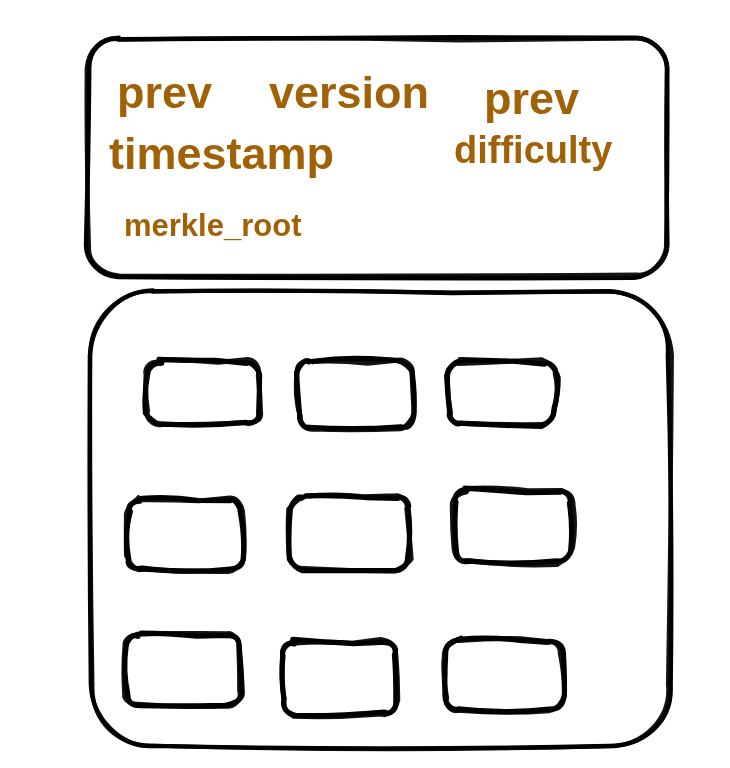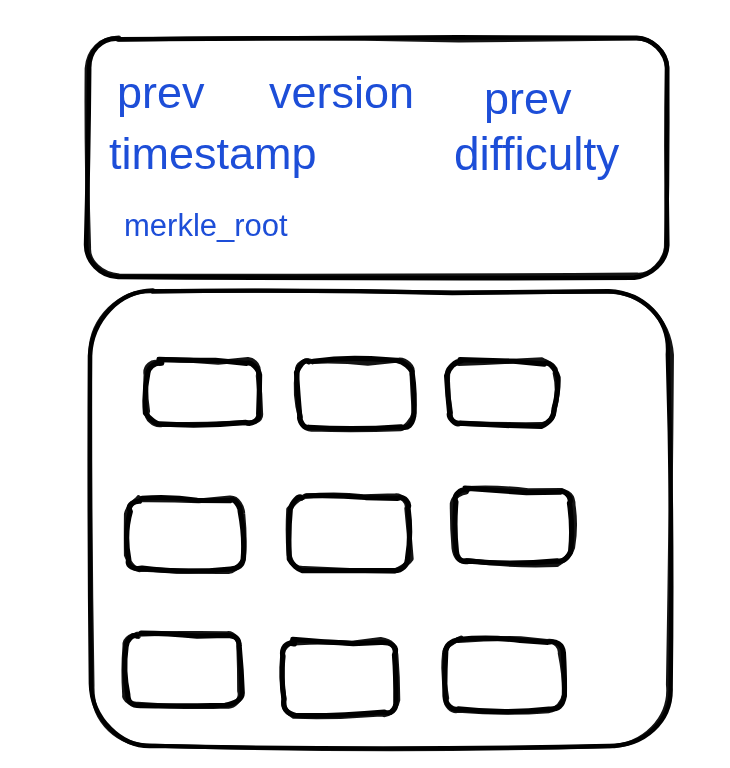--- a/index.html
+++ b/index.html
@@ -24,31 +24,32 @@
     position: absolute;
     left: 0;
     top: 0;
     width: 730px;
     height: 768px;
     display: block;
   }
   .field-label {
     position: absolute;
     font-family: "Liberation Sans", sans-serif;
-    color: #1d4ed8;
+    color: #a16207;
     white-space: nowrap;
     line-height: 1;
+    font-weight: bold;
     -webkit-font-smoothing: antialiased;
   }
 
   #label-prev       { left: 117px; top: 70px;  font-size: 45px; }
   #label-version    { left: 269px; top: 70px;  font-size: 45px; }
   #label-nonce      { left: 484px; top: 76px;  font-size: 45px; }
   #label-timestamp  { left: 109px; top: 131px; font-size: 45px; }
-  #label-difficulty { left: 454px; top: 131px; font-size: 46px; }
+  #label-difficulty { left: 454px; top: 131px; font-size: 38px; }
   #label-merkleroot { left: 124px; top: 210px; font-size: 31px; }
 </style>
 </head>
 <body>
 
 <div id="canvas-wrap">
 
   <svg id="sketch" viewBox="0 0 730 768" xmlns="http://www.w3.org/2000/svg">
     <g id="sketch-layer" fill="none" stroke="#000000" stroke-linecap="round" stroke-linejoin="round">
         <g>

